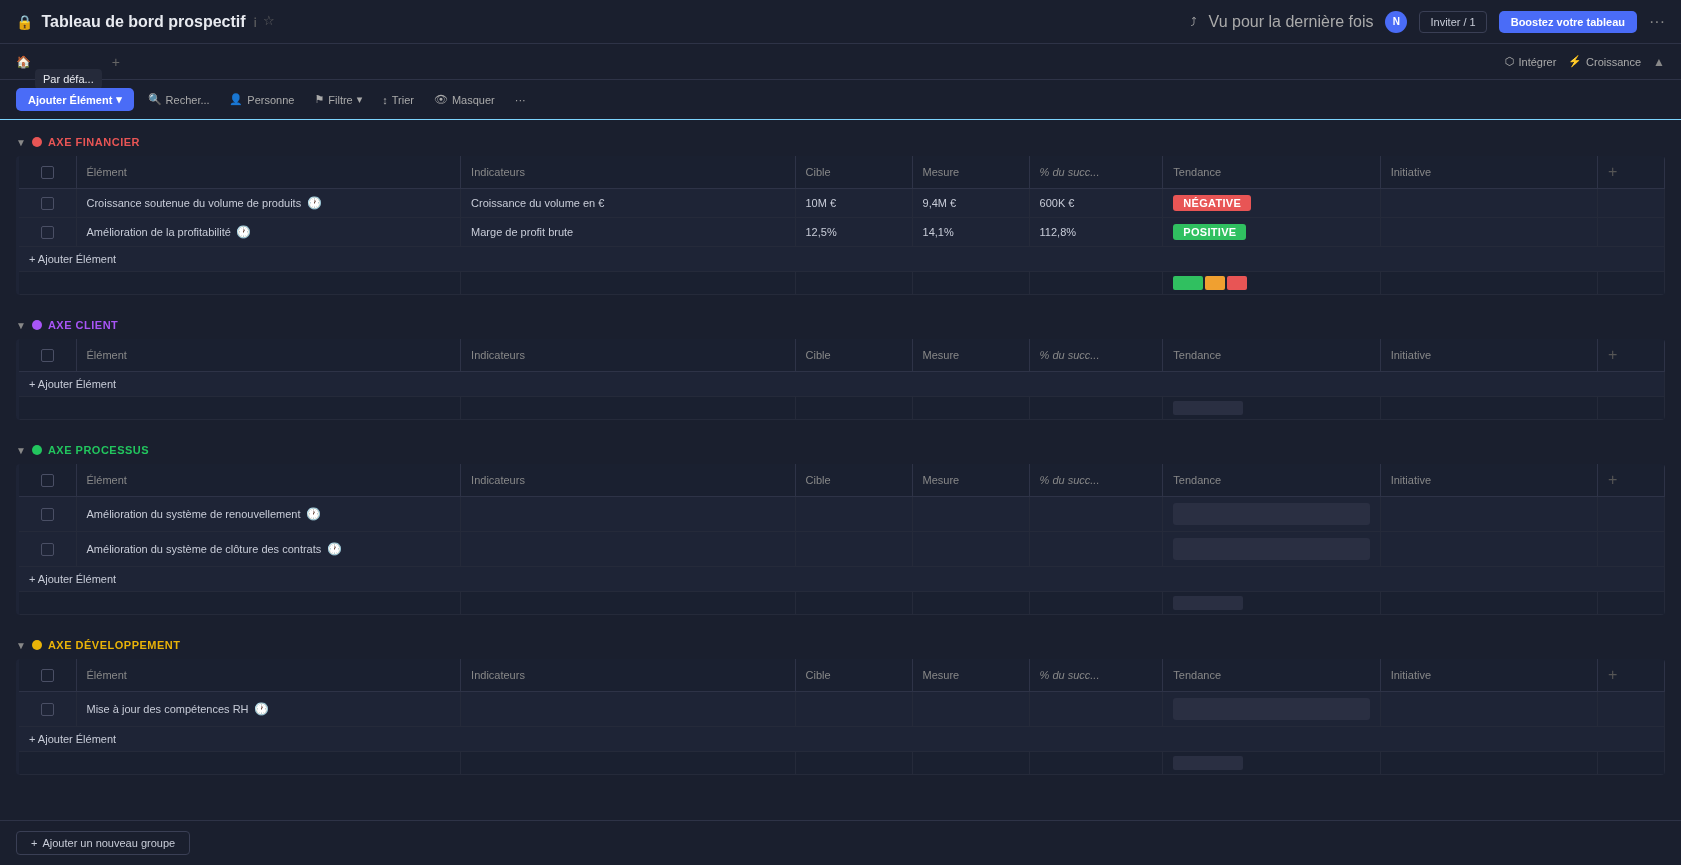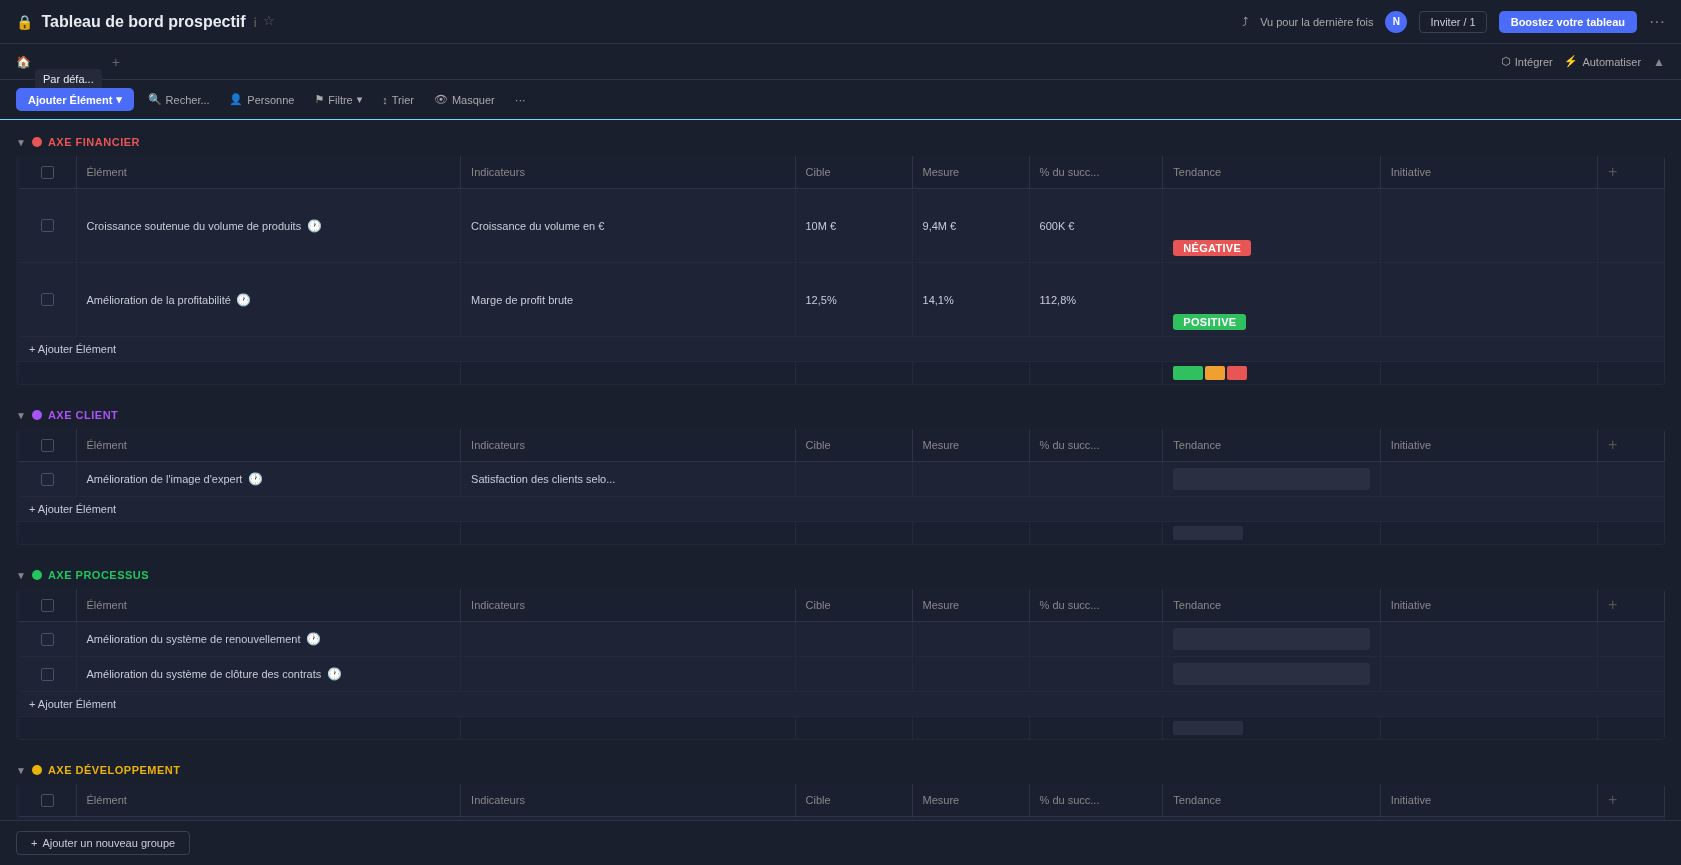--- a/index.html
+++ b/index.html
@@ -31,21 +31,21 @@
       font-size: 16px;
       font-weight: 600;
       color: #e8eaf0;
     }
     .title-icons { display: flex; gap: 6px; color: #666; font-size: 13px; }
     .top-header-right {
       display: flex;
       align-items: center;
       gap: 12px;
     }
-    .vu-text { color: #aaa; font-size: 11px; }
+    .vu-text { color: #aaa; font-size: 16px; }
     .user-avatar {
       width: 22px; height: 22px;
       background: #4a6cf7;
       border-radius: 50%;
       display: inline-flex;
       align-items: center;
       justify-content: center;
       color: white;
       font-size: 10px;
       font-weight: 700;
@@ -182,21 +182,21 @@
       border-bottom: 1px solid #252a3a;
       border-right: 1px solid #252a3a;
       color: #c8ccd8;
       font-size: 11px;
     }
     .col-checkbox { width: 30px; }
     .col-element { width: 230px; }
     .col-indicators { width: 200px; }
     .col-cible { width: 70px; }
     .col-mesure { width: 70px; }
-    .col-pct { width: 80px; }
+    .col-pct { width: 80px; font-style: italic; }
     .col-tendance { width: 130px; }
     .col-initiative { width: 130px; }
     .col-plus { width: 40px; }
     .checkbox-cell {
       display: flex;
       align-items: center;
       justify-content: center;
     }
     .cb {
       width: 13px; height: 13px;
@@ -212,21 +212,20 @@
     }
     .row-icon { color: #555; font-size: 12px; cursor: pointer; }
     .badge {
       display: inline-block;
       padding: 2px 10px;
       border-radius: 3px;
       font-size: 11px;
       font-weight: 600;
       text-transform: uppercase;
       letter-spacing: 0.3px;
-      margin-top: 45px;
     }
     .badge-negative { background: #e85555; color: white; }
     .badge-neutre { background: #f0a030; color: white; }
     .badge-positive { background: #30c060; color: white; }
     .add-row {
       color: #888;
       font-size: 11px;
       cursor: pointer;
       padding: 6px 10px;
     }
@@ -324,21 +323,21 @@
     </div>
     <span class="tab-plus">+</span>
   </div>
   <div class="second-header-right">
     <div class="nav-item">
       <span>⬡</span>
       <span>Intégrer</span>
     </div>
     <div class="nav-item">
       <span>⚡</span>
-      <span>Automatiser</span>
+      <span>Croissance</span>
     </div>
     <button class="more-btn" style="font-size:12px">▲</button>
   </div>
 </div>
 
 <div class="toolbar">
   <button class="add-element-btn">
     <span>Ajouter Élément</span>
     <span>▾</span>
   </button>
@@ -475,42 +474,20 @@
           <th class="col-cible">Cible</th>
           <th class="col-mesure">Mesure</th>
           <th class="col-pct">% du succ...</th>
           <th class="col-tendance">Tendance</th>
           <th class="col-initiative">Initiative</th>
           <th class="col-plus"><span class="plus-btn">+</span></th>
         </tr>
       </thead>
       <tbody>
         <tr>
-          <td>
-              <div class="checkbox-cell">
-                <div class="cb"></div>
-              </div>
-            </td>
-          <td>
-            <div class="cell-with-icon">
-              <span>Amélioration de l'image d'expert</span>
-              <span class="row-icon">🕐</span>
-            </div>
-          </td>
-          <td>Satisfaction des clients selo...</td>
-          <td></td>
-            <td></td>
-            <td></td>
-          <td>
-              <div class="tendance-empty"></div>
-            </td>
-          <td></td>
-            <td></td>
-        </tr>
-        <tr>
           <td colspan="9" class="add-row">+ Ajouter Élément</td>
         </tr>
         <tr class="summary-row">
           <td colspan="2"></td>
             <td></td>
             <td></td>
             <td></td>
             <td></td>
           <td>
               <div class="tendance-empty" style="background:#2a2f42;height:14px;border-radius:2px;width:70px"></div>

